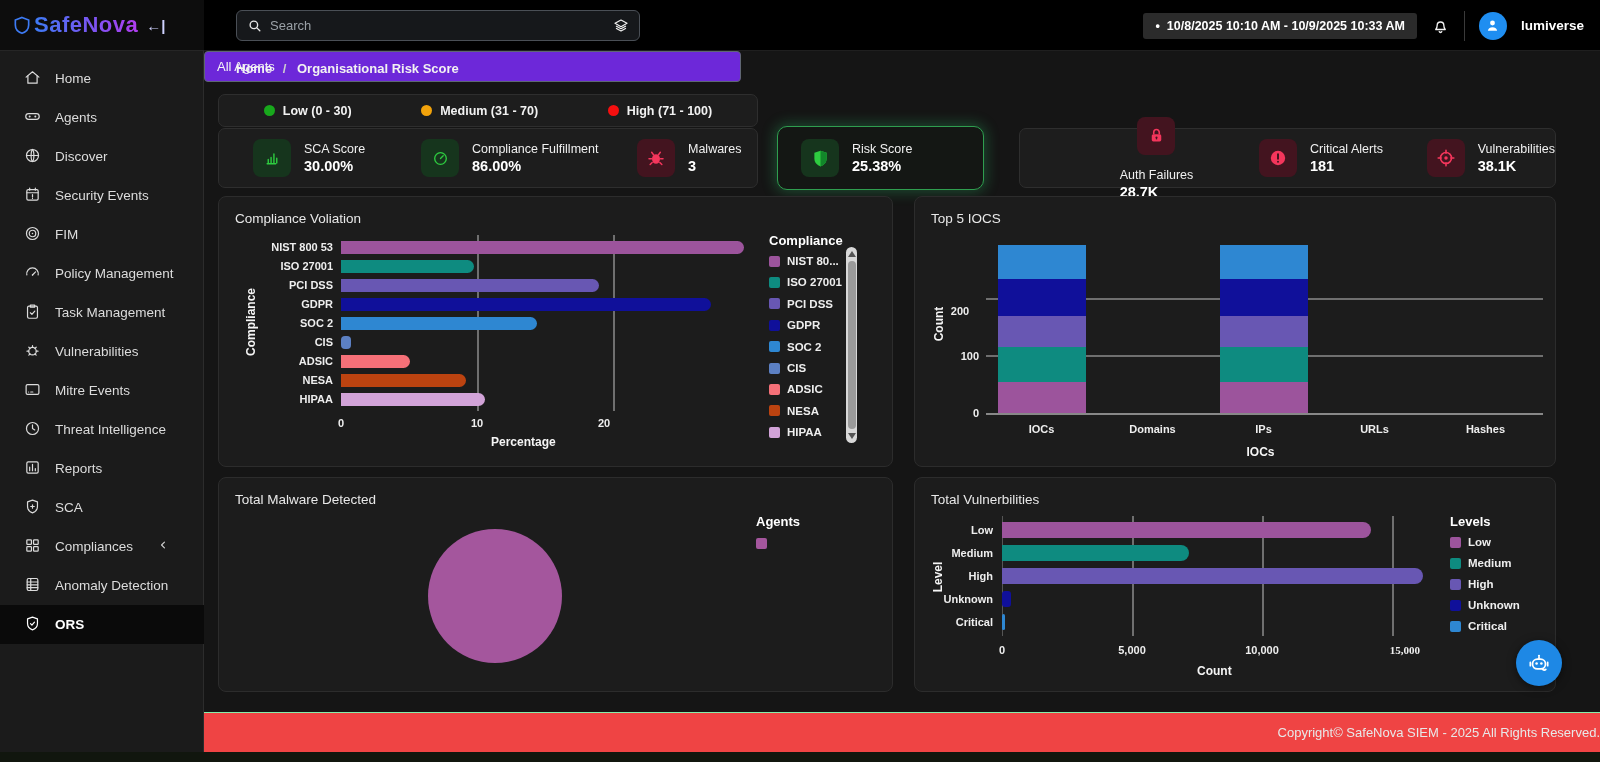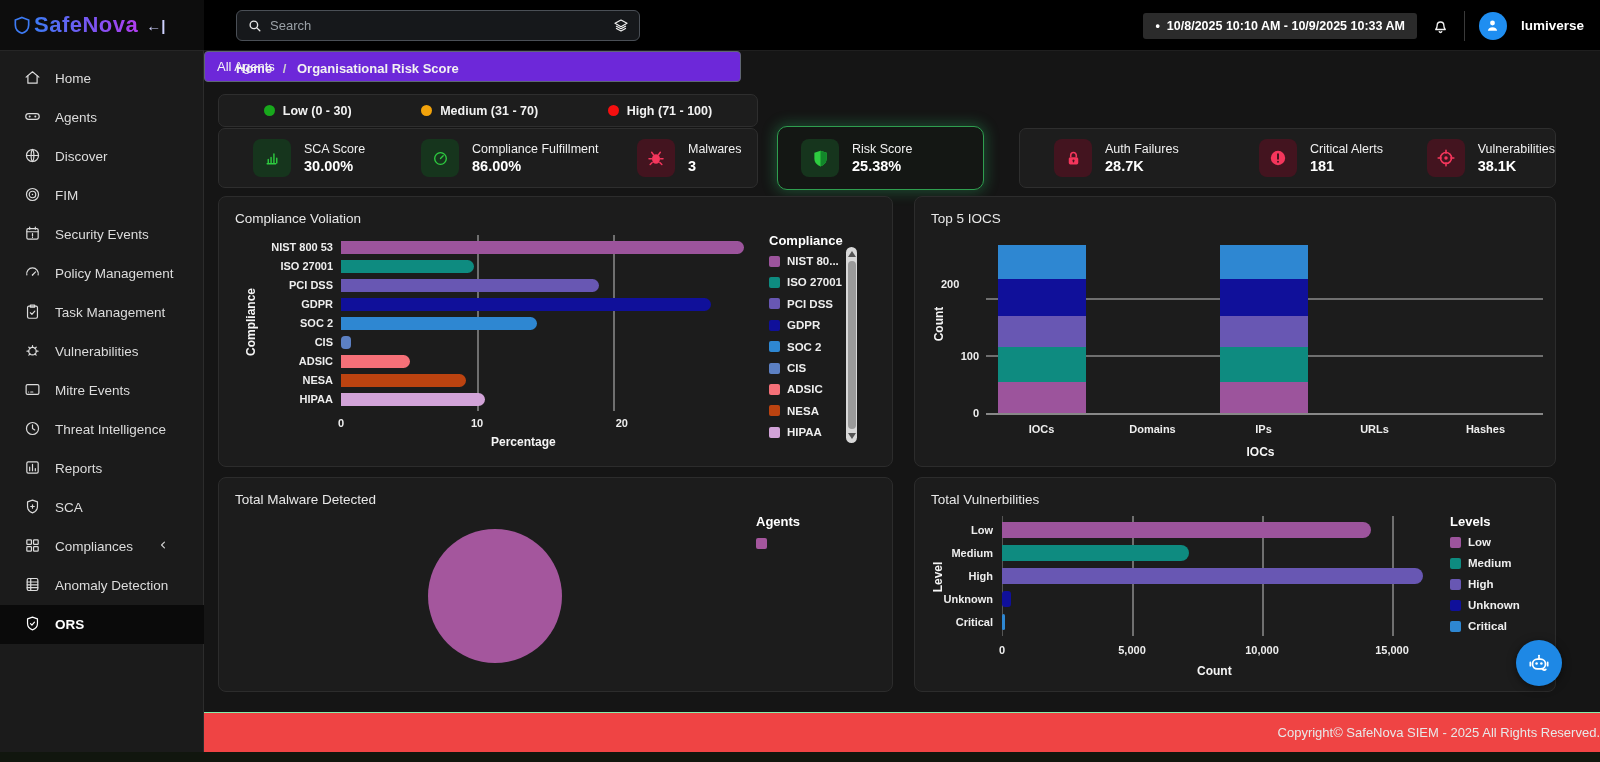--- a/index.html
+++ b/index.html
@@ -118,33 +118,33 @@
       <div class="menu-item">
         <span><svg width="17" height="17" viewBox="0 0 24 24" fill="none" stroke="currentColor" stroke-width="1.7" stroke-linecap="round" stroke-linejoin="round">
             <circle cx="12" cy="12" r="8.5"></circle>
             <path d="M3.5 12h17"></path>
             <path d="M12 3.5c2.6 2.4 2.6 14.6 0 17-2.6-2.4-2.6-14.6 0-17z"></path>
           </svg></span>
         <span>Discover</span>
       </div>
       <div class="menu-item">
         <span><svg width="17" height="17" viewBox="0 0 24 24" fill="none" stroke="currentColor" stroke-width="1.7" stroke-linecap="round" stroke-linejoin="round">
+            <rect x="4" y="5" width="16" height="15" rx="2"></rect>
+            <path d="M8 3v3M16 3v3M4 9.5h16"></path>
+            <path d="M12 12v3.4M12 17.6v.01"></path>
+          </svg></span>
+        <span>Security Events</span>
+      </div>
+      <div class="menu-item">
+        <span><svg width="17" height="17" viewBox="0 0 24 24" fill="none" stroke="currentColor" stroke-width="1.7" stroke-linecap="round" stroke-linejoin="round">
             <circle cx="12" cy="12" r="8.5"></circle>
             <circle cx="12" cy="12" r="4.6"></circle>
             <circle cx="12" cy="12" r="1.1" fill="currentColor" stroke="none"></circle>
           </svg></span>
         <span>FIM</span>
-      </div>
-      <div class="menu-item">
-        <span><svg width="17" height="17" viewBox="0 0 24 24" fill="none" stroke="currentColor" stroke-width="1.7" stroke-linecap="round" stroke-linejoin="round">
-            <rect x="4" y="5" width="16" height="15" rx="2"></rect>
-            <path d="M8 3v3M16 3v3M4 9.5h16"></path>
-            <path d="M12 12v3.4M12 17.6v.01"></path>
-          </svg></span>
-        <span>Security Events</span>
       </div>
       <div class="menu-item">
         <span><svg width="17" height="17" viewBox="0 0 24 24" fill="none" stroke="currentColor" stroke-width="1.7" stroke-linecap="round" stroke-linejoin="round">
             <path d="M4 15.5a8.2 8.2 0 1 1 16 0"></path>
             <path d="M12 15.5l4.3-4.3"></path>
             <circle cx="12" cy="15.5" r="1.1" fill="currentColor" stroke="none"></circle>
           </svg></span>
         <span>Policy Management</span>
       </div>
       <div class="menu-item">
@@ -335,21 +335,21 @@
           </svg>
         </span>
       <span>
         <div class="lbl">Risk Score</div>
         <div class="val">25.38%</div>
       </span>
     </div>
   </div>
 
   <div class="card metric-card" id="metrics-right" style="left:815px; width:537px;">
-      <div class="metric" style="width: 220px;">
+      <div class="metric" style="width: 220px; flex-direction: column;">
         <span class="ic red">
           <svg width="19" height="19" viewBox="0 0 24 24">
             <rect x="6" y="10.3" width="12" height="9.2" rx="2" fill="currentColor"></rect>
             <path d="M8.5 10.3V8a3.5 3.5 0 0 1 7 0v2.3" fill="none" stroke="currentColor" stroke-width="2"></path>
             <circle cx="12" cy="14.5" r="1.3" fill="#43141f"></circle>
             <path d="M12 14.5v2.4" stroke="#43141f" stroke-width="1.6"></path>
           </svg>
         </span>
         <span>
           <div class="lbl">Auth Failures</div>
@@ -382,21 +382,21 @@
         </span>
       </div>
     </div>
 
   <div class="panel" id="panel-0" style="left:14px; top:145px; width:675px; height:271px;">
     <div class="panel-title">Compliance Voliation</div>
   <div class="chart-label" style="left: 107px; top: 220px; width: 30px; text-align: center;">0</div>
       <div class="gridline" style="left: 258px; top: 38px; width: 2px; height: 176px;"></div>
       <div class="chart-label" style="left: 243px; top: 220px; width: 30px; text-align: center;">10</div>
       <div class="gridline" style="left: 394px; top: 38px; width: 2px; height: 176px;"></div>
-      <div class="chart-label" style="left: 379px; top: 220px; width: 30px; text-align: right;">20</div>
+      <div class="chart-label" style="left: 379px; top: 220px; width: 30px; text-align: left;">20</div>
       <div class="chart-label" style="left: 8px; top: 44px; width: 106px; text-align: right;">NIST 800 53</div>
       <div class="bar" style="left: 122px; top: 43.5px; width: 402.56px; height: 13px; background: rgb(156, 84, 156); border-radius: 0px 7px 7px 0px;"></div>
       <div class="chart-label" style="left: 8px; top: 63px; width: 106px; text-align: right;">ISO 27001</div>
       <div class="bar" style="left: 122px; top: 62.5px; width: 133.28px; height: 13px; background: rgb(14, 139, 128); border-radius: 0px 7px 7px 0px;"></div>
       <div class="chart-label" style="left: 8px; top: 82px; width: 106px; text-align: right;">PCI DSS</div>
       <div class="bar" style="left: 122px; top: 81.5px; width: 258.4px; height: 13px; background: rgb(104, 87, 179); border-radius: 0px 7px 7px 0px;"></div>
       <div class="chart-label" style="left: 8px; top: 101px; width: 106px; text-align: right;">GDPR</div>
       <div class="bar" style="left: 122px; top: 100.5px; width: 369.92px; height: 13px; background: rgb(16, 16, 154); border-radius: 0px 7px 7px 0px;"></div>
       <div class="chart-label" style="left: 8px; top: 120px; width: 106px; text-align: right;">SOC 2</div>
       <div class="bar" style="left: 122px; top: 119.5px; width: 195.84px; height: 13px; background: rgb(46, 135, 210); border-radius: 0px 7px 7px 0px;"></div>
@@ -452,21 +452,21 @@
         <div class="scroll-arrow" style="bottom: 4px; border-top: 6px solid rgb(85, 85, 85);"></div>
         <div class="scroll-thumb" style="top: 14px; height: 168px;"></div>
       </div>
     </div>
   <div class="panel" id="panel-1" style="left:710px; top:145px; width:642px; height:271px;">
     <div class="panel-title">Top 5 IOCS</div>
   <div class="chart-label" style="left: 26px; top: 210px; width: 38px; text-align: right;">0</div>
       <div class="gridline" style="left: 71px; top: 158px; width: 557px; height: 2px;"></div>
       <div class="chart-label" style="left: 26px; top: 153px; width: 38px; text-align: right;">100</div>
       <div class="gridline" style="left: 71px; top: 101px; width: 557px; height: 2px;"></div>
-      <div class="chart-label" style="left: 26px; top: 81px; width: 38px; text-align: left;">200</div>
+      <div class="chart-label" style="left: 26px; top: 108px; width: 38px; text-align: center;">200</div>
       <div class="gridline" style="left: 71px; top: 216px; width: 557px; height: 2px; background: rgb(136, 136, 136);"></div>
       <div class="chart-label" style="left: 81.5px; top: 226px; width: 90px; text-align: center;">IOCs</div>
       <div class="bar" style="left: 82.5px; top: 184.65px; width: 88px; height: 31.35px; background: rgb(156, 84, 156);"></div>
       <div class="bar" style="left: 82.5px; top: 150.45px; width: 88px; height: 34.2px; background: rgb(14, 139, 128);"></div>
       <div class="bar" style="left: 82.5px; top: 119.1px; width: 88px; height: 31.35px; background: rgb(104, 87, 179);"></div>
       <div class="bar" style="left: 82.5px; top: 82.05px; width: 88px; height: 37.05px; background: rgb(16, 16, 154);"></div>
       <div class="bar" style="left: 82.5px; top: 47.85px; width: 88px; height: 34.2px; background: rgb(46, 135, 210);"></div>
       <div class="chart-label" style="left: 192.5px; top: 226px; width: 90px; text-align: center;">Domains</div>
       <div class="chart-label" style="left: 303.5px; top: 226px; width: 90px; text-align: center;">IPs</div>
       <div class="bar" style="left: 304.5px; top: 184.65px; width: 88px; height: 31.35px; background: rgb(156, 84, 156);"></div>
@@ -490,21 +490,21 @@
     </div>
   <div class="panel" id="panel-3" style="left:710px; top:426px; width:642px; height:215px;">
     <div class="panel-title">Total Vulnerbilities</div>
   <div class="gridline" style="left: 87px; top: 38px; width: 1px; height: 120px; background: rgb(85, 85, 85);"></div>
       <div class="chart-label" style="left: 59px; top: 166px; width: 56px; text-align: center;">0</div>
       <div class="gridline" style="left: 217px; top: 38px; width: 2px; height: 120px; background: rgb(111, 111, 111);"></div>
       <div class="chart-label" style="left: 189px; top: 166px; width: 56px; text-align: center;">5,000</div>
       <div class="gridline" style="left: 347px; top: 38px; width: 2px; height: 120px; background: rgb(111, 111, 111);"></div>
       <div class="chart-label" style="left: 319px; top: 166px; width: 56px; text-align: center;">10,000</div>
       <div class="gridline" style="left: 477px; top: 38px; width: 2px; height: 120px; background: rgb(111, 111, 111);"></div>
-      <div class="chart-label" style="left: 449px; top: 166px; width: 56px; text-align: center;">15,000</div>
+      <div class="chart-label" style="left: 449px; top: 166px; width: 56px; text-align: right; font-family: Liberation Serif, serif;">15,000</div>
       <div class="chart-label" style="left: 14px; top: 46px; width: 64px; text-align: right;">Low</div>
       <div class="bar" style="left: 87px; top: 44px; width: 369.2px; height: 16px; background: rgb(156, 84, 156); border-radius: 0px 8px 8px 0px;"></div>
       <div class="chart-label" style="left: 14px; top: 69px; width: 64px; text-align: right;">Medium</div>
       <div class="bar" style="left: 87px; top: 67px; width: 187.2px; height: 16px; background: rgb(14, 139, 128); border-radius: 0px 8px 8px 0px;"></div>
       <div class="chart-label" style="left: 14px; top: 92px; width: 64px; text-align: right;">High</div>
       <div class="bar" style="left: 87px; top: 90px; width: 421.2px; height: 16px; background: rgb(104, 87, 179); border-radius: 0px 8px 8px 0px;"></div>
       <div class="chart-label" style="left: 14px; top: 115px; width: 64px; text-align: right;">Unknown</div>
       <div class="bar" style="left: 87px; top: 113px; width: 9.1px; height: 16px; background: rgb(16, 16, 154); border-radius: 3px;"></div>
       <div class="chart-label" style="left: 14px; top: 138px; width: 64px; text-align: right;">Critical</div>
       <div class="bar" style="left: 87px; top: 136px; width: 3.12px; height: 16px; background: rgb(46, 135, 210); border-radius: 3px;"></div>

